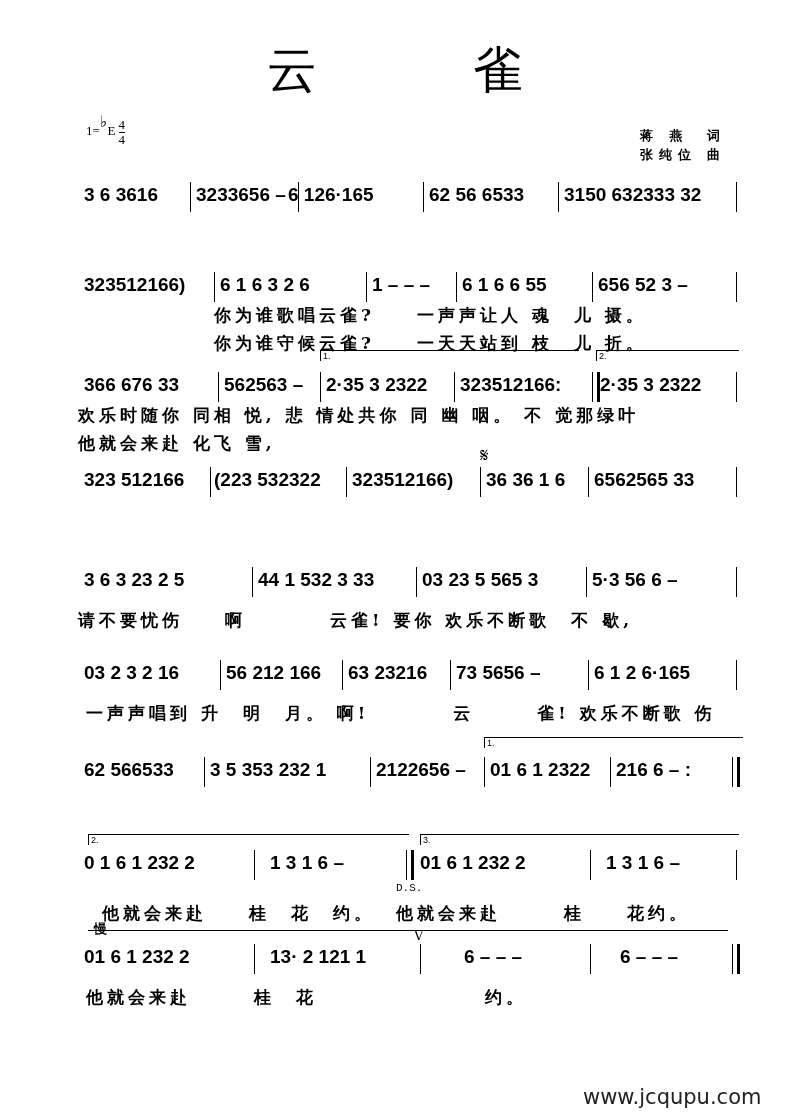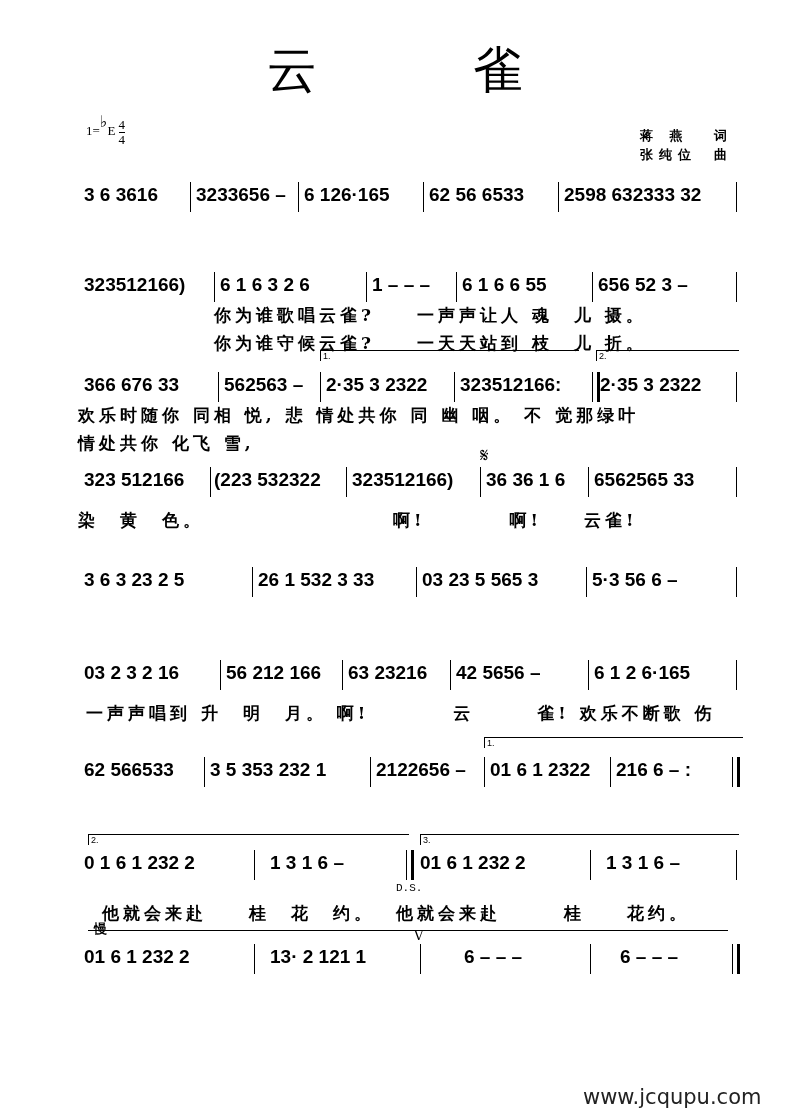--- a/index.html
+++ b/index.html
@@ -7,21 +7,21 @@
        font-family:"DejaVu Sans","Liberation Sans",sans-serif;}
   .title{position:absolute;top:40px;left:0;width:790px;text-align:center;
          font-family:"DejaVu Serif","Liberation Serif",serif;font-size:50px;letter-spacing:70px;
          text-indent:70px;line-height:60px;}
   .key{position:absolute;top:118px;left:86px;font-family:"Liberation Serif",serif;font-size:13px;}
   .key .flat{position:relative;top:-8px;font-size:16px;}
   .key .frac{display:inline-block;vertical-align:middle;text-align:center;line-height:14px;font-size:13px;}
   .key .frac span{display:block;}
   .key .frac span.num{border-bottom:1px solid #000;}
   .credits{position:absolute;top:126px;left:640px;font-size:13px;font-weight:bold;line-height:19px;}
-  .credits .row{display:flex;gap:16px;}
+  .credits .row{display:flex;gap:9px;}
   .credits .name{width:58px;letter-spacing:6px;}
   .sys{position:absolute;left:80px;width:660px;}
   .notes{position:relative;height:34px;font-family:"Liberation Sans",sans-serif;font-weight:bold;
          font-size:19px;white-space:nowrap;}
   .bar{position:absolute;top:2px;width:1px;height:30px;background:#000;}
   .bar.dbl{width:4px;border-left:1px solid #000;background:transparent;border-right:3px solid #000;}
   .measure{position:absolute;top:4px;}
   .lyric{position:relative;height:28px;font-family:"DejaVu Serif","Liberation Serif",serif;
          font-size:17px;font-weight:bold;white-space:nowrap;}
   .lyric span{position:absolute;top:0;letter-spacing:4px;}
@@ -53,25 +53,25 @@
       <span>曲</span>
     </div>
 </div>
 
 <div class="sys" style="top:180px">
   <div class="notes">
     <span class="measure" style="left:4px">3 6 3616</span>
     <div class="bar" style="left:110px"></div>
     <span class="measure" style="left:116px">3233656 –</span>
     <div class="bar" style="left:218px"></div>
-    <span class="measure" style="left:224px">6 126·165</span>
+    <span class="measure" style="left:208px">6 126·165</span>
     <div class="bar" style="left:343px"></div>
     <span class="measure" style="left:349px">62 56 6533</span>
     <div class="bar" style="left:478px"></div>
-    <span class="measure" style="left:484px">2598 632333 32</span>
+    <span class="measure" style="left:484px">3150 632333 32</span>
     <div class="bar" style="left:656px"></div>
   </div>
 </div>
 
 <div class="sys" style="top:270px">
   <div class="notes">
     <span class="measure" style="left:4px">323512166)</span>
     <div class="bar" style="left:134px"></div>
     <span class="measure" style="left:140px">6 1 6 3 2 6</span>
     <div class="bar" style="left:286px"></div>
@@ -102,65 +102,65 @@
     <div class="bar" style="left:374px"></div>
     <span class="measure" style="left:380px">323512166:</span>
     <div class="bar dbl" style="left:512px"></div>
     <span class="measure" style="left:520px">2·35 3 2322</span>
     <div class="bar" style="left:656px"></div>
   </div>
   <div class="lyric">
       <span style="left:-2px">欢乐时随你 同相 悦, 悲 情处共你 同 幽 咽。 不 觉那绿叶</span>
     </div>
   <div class="lyric">
-      <span style="left:-2px">情处共你 化飞 雪,</span>
+      <span style="left:-2px">他就会来赴 化飞 雪,</span>
     </div>
 </div>
 
 <div class="sys" style="top:465px">
   <span class="segno" style="left:400px;top:-22px">𝄋</span>
   <div class="notes">
     <span class="measure" style="left:4px">323 512166</span>
     <div class="bar" style="left:130px"></div>
     <span class="measure" style="left:134px">(223 532322</span>
     <div class="bar" style="left:266px"></div>
     <span class="measure" style="left:272px">323512166)</span>
     <div class="bar" style="left:400px"></div>
     <span class="measure" style="left:406px">36 36 1 6</span>
     <div class="bar" style="left:508px"></div>
     <span class="measure" style="left:514px">6562565 33</span>
     <div class="bar" style="left:656px"></div>
   </div>
-  <div class="lyric" style="margin-top:10px">
-      <span style="left:-2px">染　黄　色。　　　　　　　　　啊!　　　　啊!　　云雀!</span>
-    </div>
 </div>
 
 <div class="sys" style="top:565px">
   <div class="notes">
     <span class="measure" style="left:4px">3 6 3 23 2 5</span>
     <div class="bar" style="left:172px"></div>
-    <span class="measure" style="left:178px">26 1 532 3 33</span>
+    <span class="measure" style="left:178px">44 1 532 3 33</span>
     <div class="bar" style="left:336px"></div>
     <span class="measure" style="left:342px">03 23 5 565 3</span>
     <div class="bar" style="left:506px"></div>
     <span class="measure" style="left:512px">5·3 56 6 –</span>
     <div class="bar" style="left:656px"></div>
   </div>
+  <div class="lyric" style="margin-top:10px">
+      <span style="left:-2px">请不要忧伤　　啊　　　　云雀! 要你 欢乐不断歌　不 歇,</span>
+    </div>
 </div>
 
 <div class="sys" style="top:658px">
   <div class="notes">
     <span class="measure" style="left:4px">03 2 3 2 16</span>
     <div class="bar" style="left:140px"></div>
     <span class="measure" style="left:146px">56 212 166</span>
     <div class="bar" style="left:262px"></div>
     <span class="measure" style="left:268px">63 23216</span>
     <div class="bar" style="left:370px"></div>
-    <span class="measure" style="left:376px">42 5656 –</span>
+    <span class="measure" style="left:376px">73 5656 –</span>
     <div class="bar" style="left:508px"></div>
     <span class="measure" style="left:514px">6 1 2 6·165</span>
     <div class="bar" style="left:656px"></div>
   </div>
   <div class="lyric" style="margin-top:10px">
       <span style="left:6px">一声声唱到 升　明　月。 啊!　　　　云　　　雀! 欢乐不断歌 伤</span>
     </div>
 </div>
 
 <div class="sys" style="top:755px">
@@ -205,15 +205,18 @@
   <div class="notes">
     <span class="measure" style="left:4px">01 6 1 232 2</span>
     <div class="bar" style="left:174px"></div>
     <span class="measure" style="left:190px">13· 2 121 1</span>
     <div class="bar" style="left:340px"></div>
     <span class="measure" style="left:384px">6 – – –</span>
     <div class="bar" style="left:510px"></div>
     <span class="measure" style="left:540px">6 – – –</span>
     <div class="bar dbl" style="left:652px"></div>
   </div>
+  <div class="lyric" style="margin-top:10px">
+      <span style="left:6px">他就会来赴　　　桂　花　　　　　　　　约。</span>
+    </div>
 </div>
 
 <div class="watermark">www.jcqupu.com</div>
 
 </body></html>

